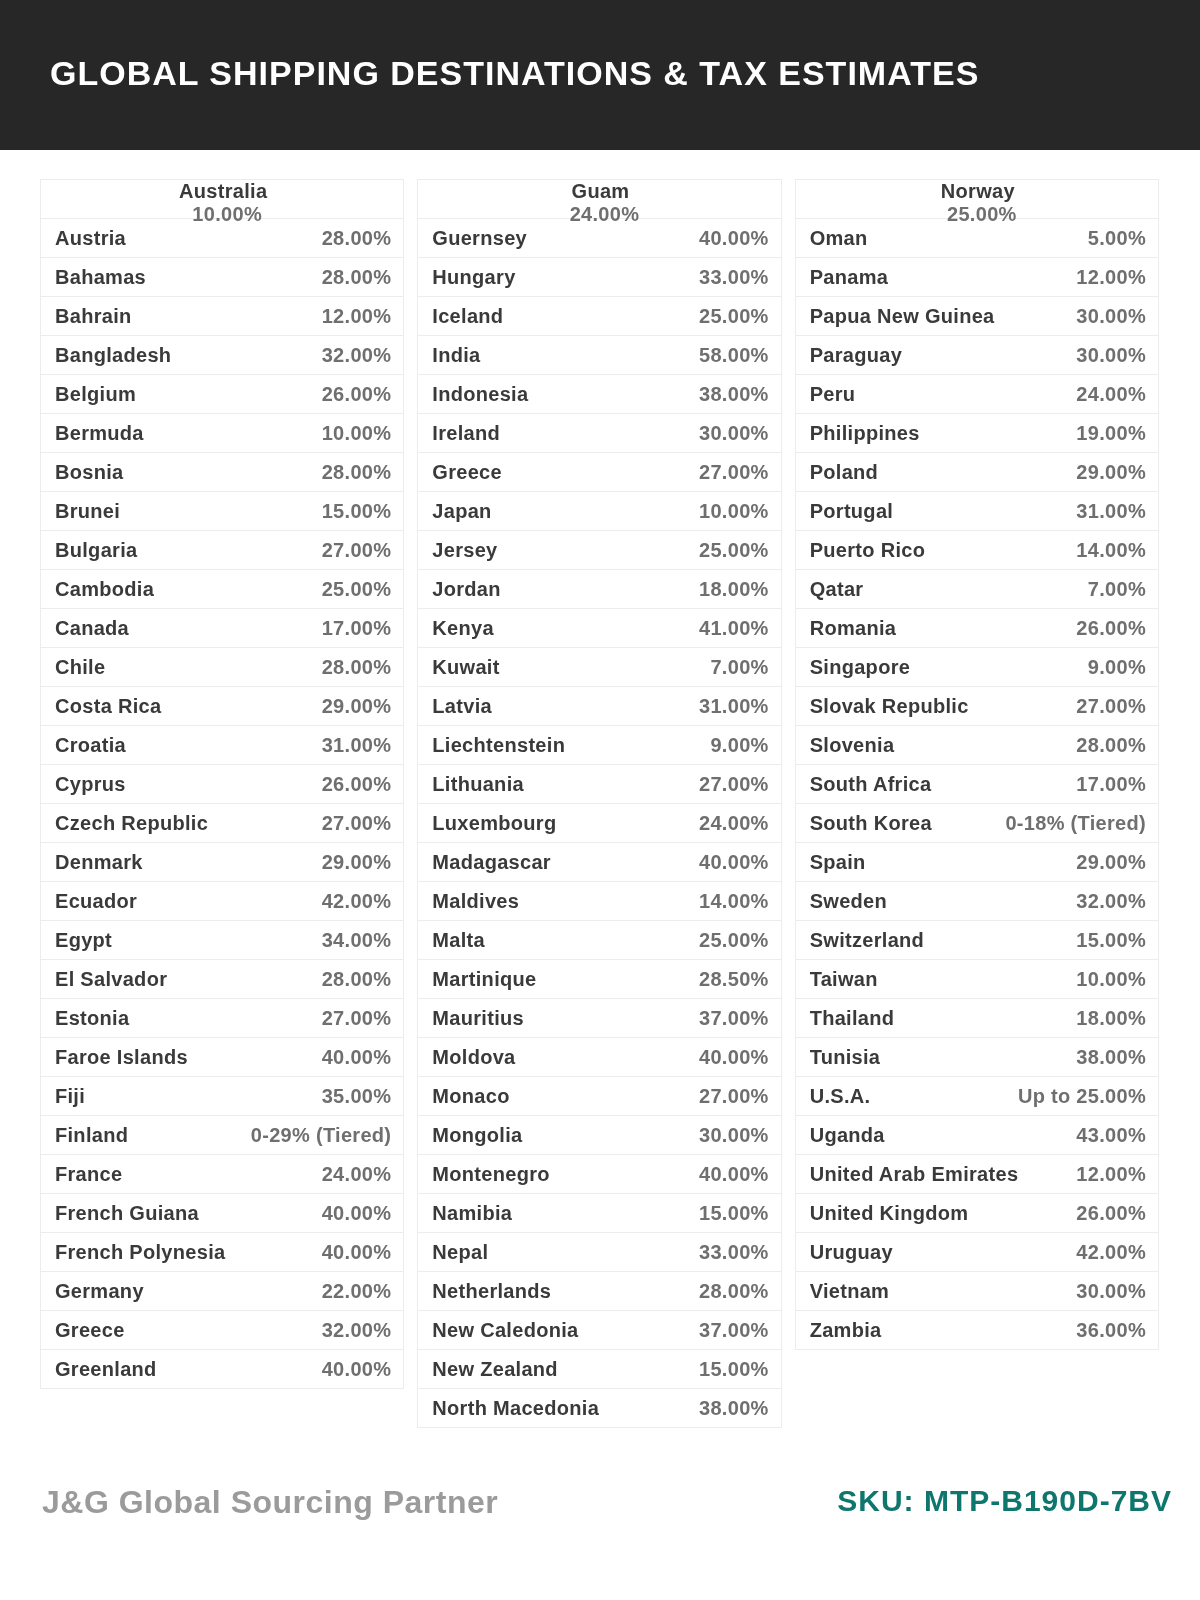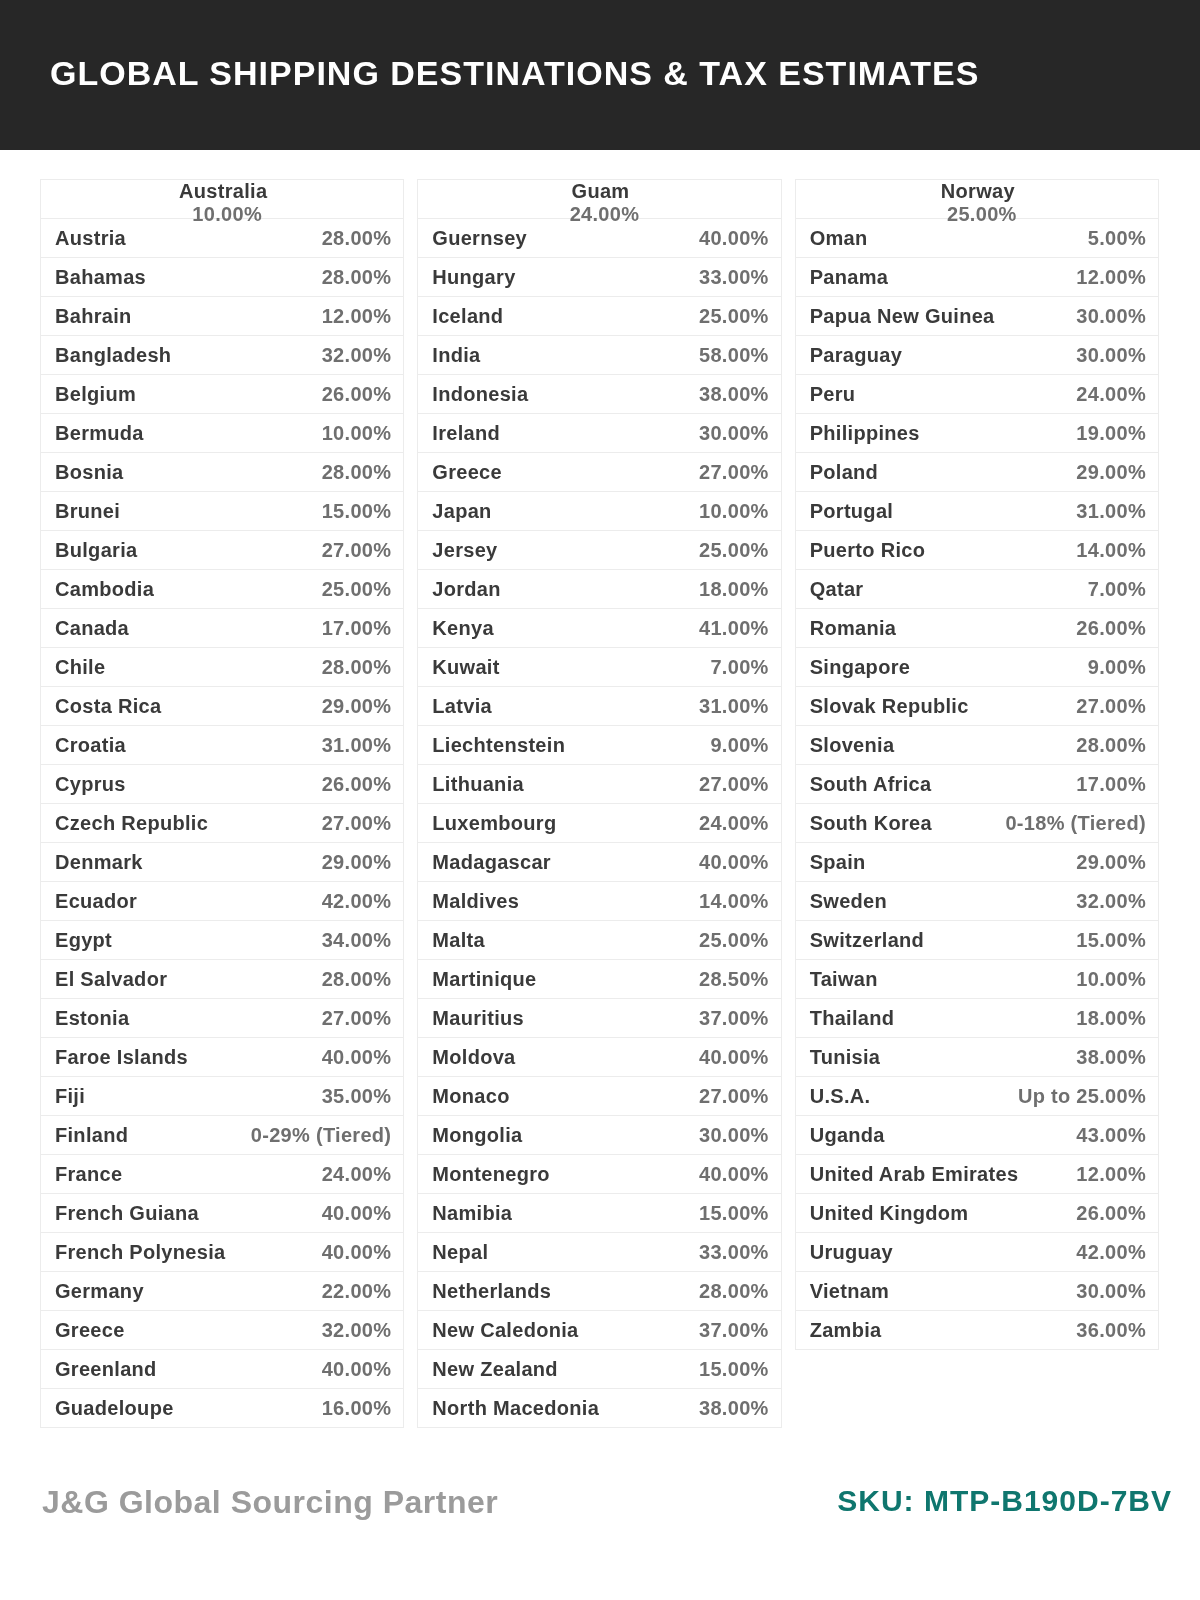--- a/index.html
+++ b/index.html
@@ -217,24 +217,20 @@
         <span class="rate">22.00%</span>
       </div>
       <div class="row">
         <span class="country">Greece</span>
         <span class="rate">32.00%</span>
       </div>
       <div class="row">
         <span class="country">Greenland</span>
         <span class="rate">40.00%</span>
       </div>
-      <div class="row">
-        <span class="country">Guadeloupe</span>
-        <span class="rate">16.00%</span>
-      </div>
     </div>
   <div class="col">
       <div class="row">
         <span class="country">Guam</span>
         <span class="rate">24.00%</span>
       </div>
       <div class="row">
         <span class="country">Guernsey</span>
         <span class="rate">40.00%</span>
       </div>

